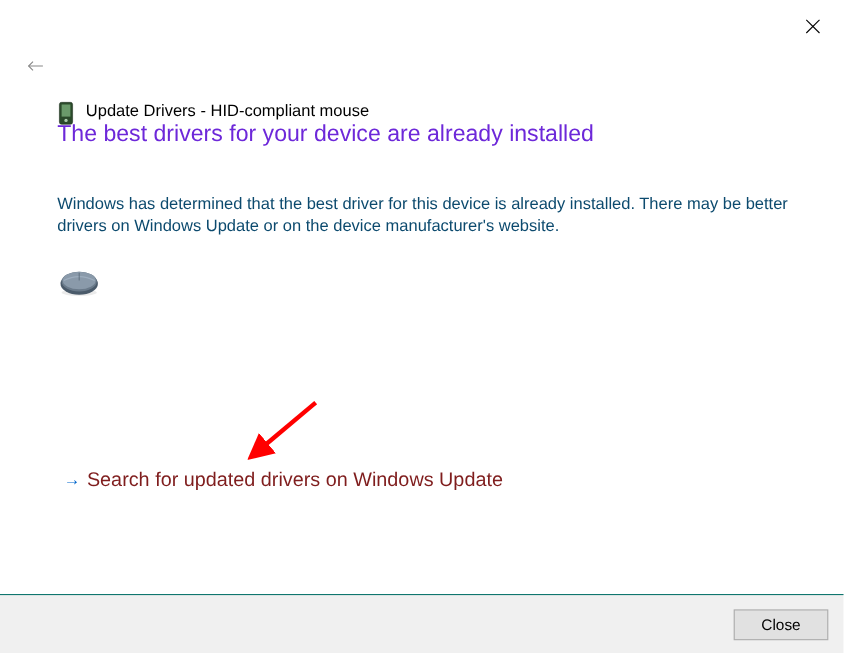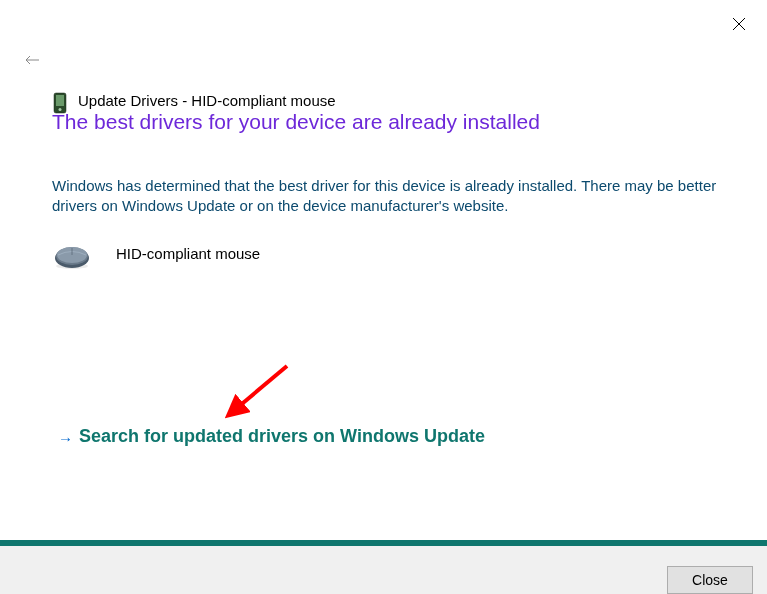--- a/index.html
+++ b/index.html
@@ -111,34 +111,33 @@
       display: flex;
       align-items: center;
       cursor: pointer;
     }
     .search-link .arrow {
       color: #0066cc;
       font-size: 15px;
       margin-right: 6px;
     }
     .search-link .text {
-      color: #0f766e;
+      color: #7f1d1d;
       font-size: 18px;
-      font-weight: bold;
     }
     .footer {
       position: absolute;
       bottom: 0;
       left: 0;
       right: 0;
       height: 54px;
       background: #f0f0f0;
-      border-top: 6px solid #0f766e;
-      display: flex;
-      align-items: flex-end;
+      border-top: 1px solid #0f766e;
+      display: flex;
+      align-items: center;
       justify-content: flex-end;
       padding-right: 14px;
     }
     .close-footer-btn {
       width: 86px;
       height: 28px;
       background: #e1e1e1;
       border: 1px solid #adadad;
       font-size: 14px;
       font-family: inherit;
@@ -178,21 +177,20 @@
 
 <div class="device-row">
   <svg class="mouse-icon" viewBox="0 0 40 26">
     <ellipse cx="20" cy="22" rx="16" ry="3" fill="#ccc" opacity="0.4"></ellipse>
     <ellipse cx="20" cy="14" rx="17" ry="10" fill="#4a5a6a"></ellipse>
     <ellipse cx="20" cy="12" rx="16" ry="9" fill="#6a7a8a"></ellipse>
     <ellipse cx="20" cy="11" rx="15" ry="8" fill="#8a9aaa"></ellipse>
     <path d="M 6 11 Q 20 4 34 11" fill="none" stroke="#aabbcc" stroke-width="1" opacity="0.6"></path>
     <line x1="20" y1="4" x2="20" y2="11" stroke="#5a6a7a" stroke-width="0.8"></line>
   </svg>
-  <span class="device-name">HID-compliant mouse</span>
 </div>
 
 <svg class="annotation-arrow" viewBox="0 0 70 60">
   <defs>
     <marker id="ahead" markerWidth="10" markerHeight="10" refX="2" refY="3" orient="auto">
       <polygon points="0,0 6,3 0,6" fill="#ff0000"></polygon>
     </marker>
   </defs>
   <line x1="62" y1="6" x2="12" y2="48" stroke="#ff0000" stroke-width="4" marker-end="url(#ahead)"></line>
 </svg>

